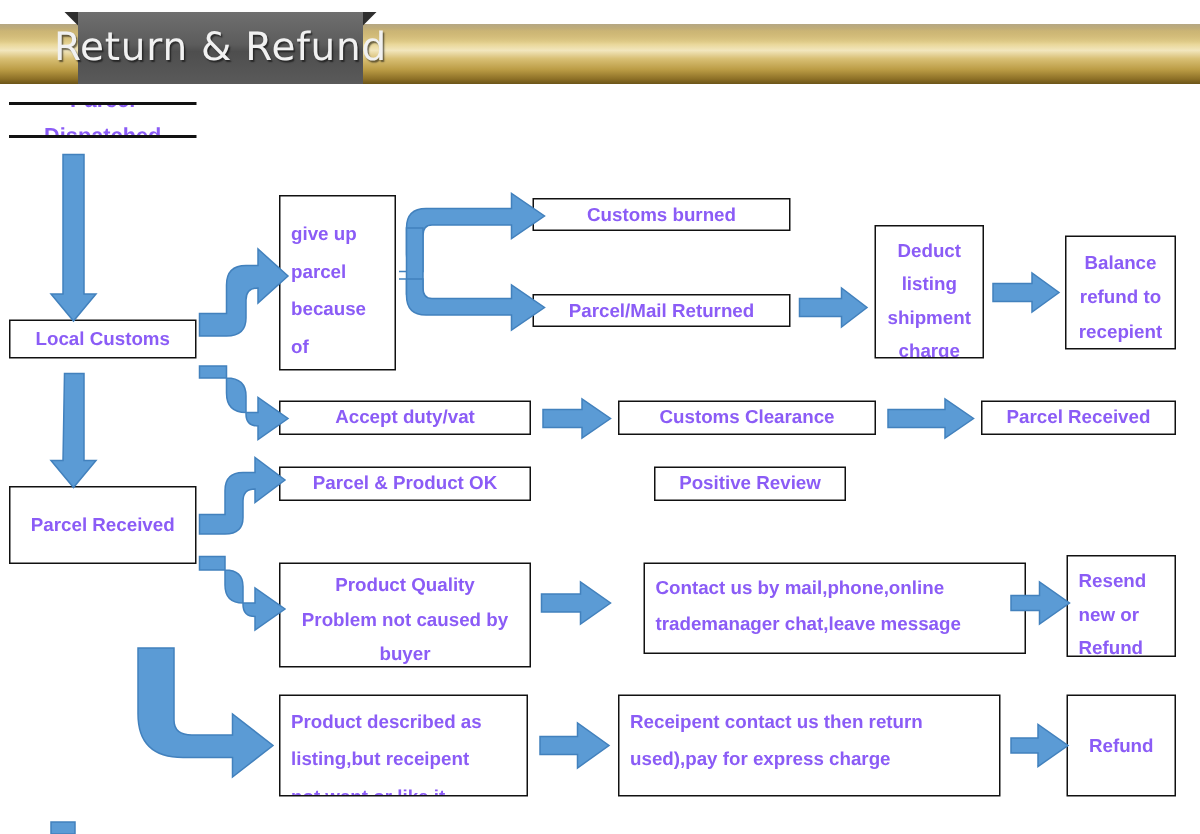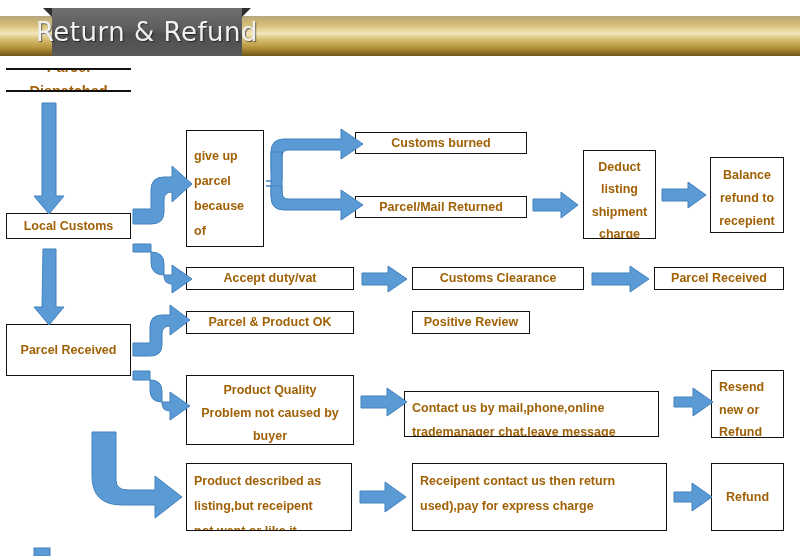--- a/index.html
+++ b/index.html
@@ -83,21 +83,21 @@
     text-shadow: 1px 1px 1px rgba(0,0,0,0.55);
     white-space: nowrap;
   }
 
   
   .node {
     position: absolute;
     box-sizing: border-box;
     border: 1.6px solid #111111;
     background: #ffffff;
-    color: #a16207;
+    color: #8b5cf6;
     font-weight: bold;
     font-size: 12.5px;
     line-height: 1.65;
     display: flex;
     align-items: center;
     justify-content: center;
     text-align: center;
     padding: 2px 4px;
     overflow: hidden;
   }
@@ -175,29 +175,29 @@
   </div>
 
   <div class="node" style="left:186px; top:267px; width:168px; height:23px;">Accept duty/vat</div>
 
   <div class="node" style="left:412px; top:267px; width:172px; height:23px;">Customs Clearance</div>
 
   <div class="node" style="left:654px; top:267px; width:130px; height:23px;">Parcel Received</div>
 
   <div class="node" style="left:186px; top:311px; width:168px; height:23px;">Parcel &amp; Product OK</div>
 
-  <div class="node" style="left:412px; top:311px; width:118px; height:23px;">Positive Review</div>
+  <div class="node" style="left:436px; top:311px; width:128px; height:23px;">Positive Review</div>
 
   <div class="node" style="left:186px; top:375px; width:168px; height:70px; display:block; padding-top:3px; line-height:1.85;">
     <div style="text-align:center;">Product Quality</div>
     <div style="text-align:center;">Problem not caused by</div>
     <div style="text-align:center;">buyer</div>
   </div>
 
-  <div class="node left-text" style="left:404px; top:375px; width:255px; height:46px; display:block; padding-top:4px; line-height:1.95;margin-top:16px;">
+  <div class="node left-text" style="left:429px; top:375px; width:255px; height:61px; display:block; padding-top:4px; line-height:1.95;">
     <div>Contact us by mail,phone,online</div>
     <div>trademanager chat,leave message</div>
   </div>
 
   <div class="node" style="left:711px; top:370px; width:73px; height:68px; display:block; padding-top:5px; padding-left:7px; text-align:left; line-height:1.8;">
     <div>Resend</div>
     <div>new or</div>
     <div>Refund</div>
   </div>
 

